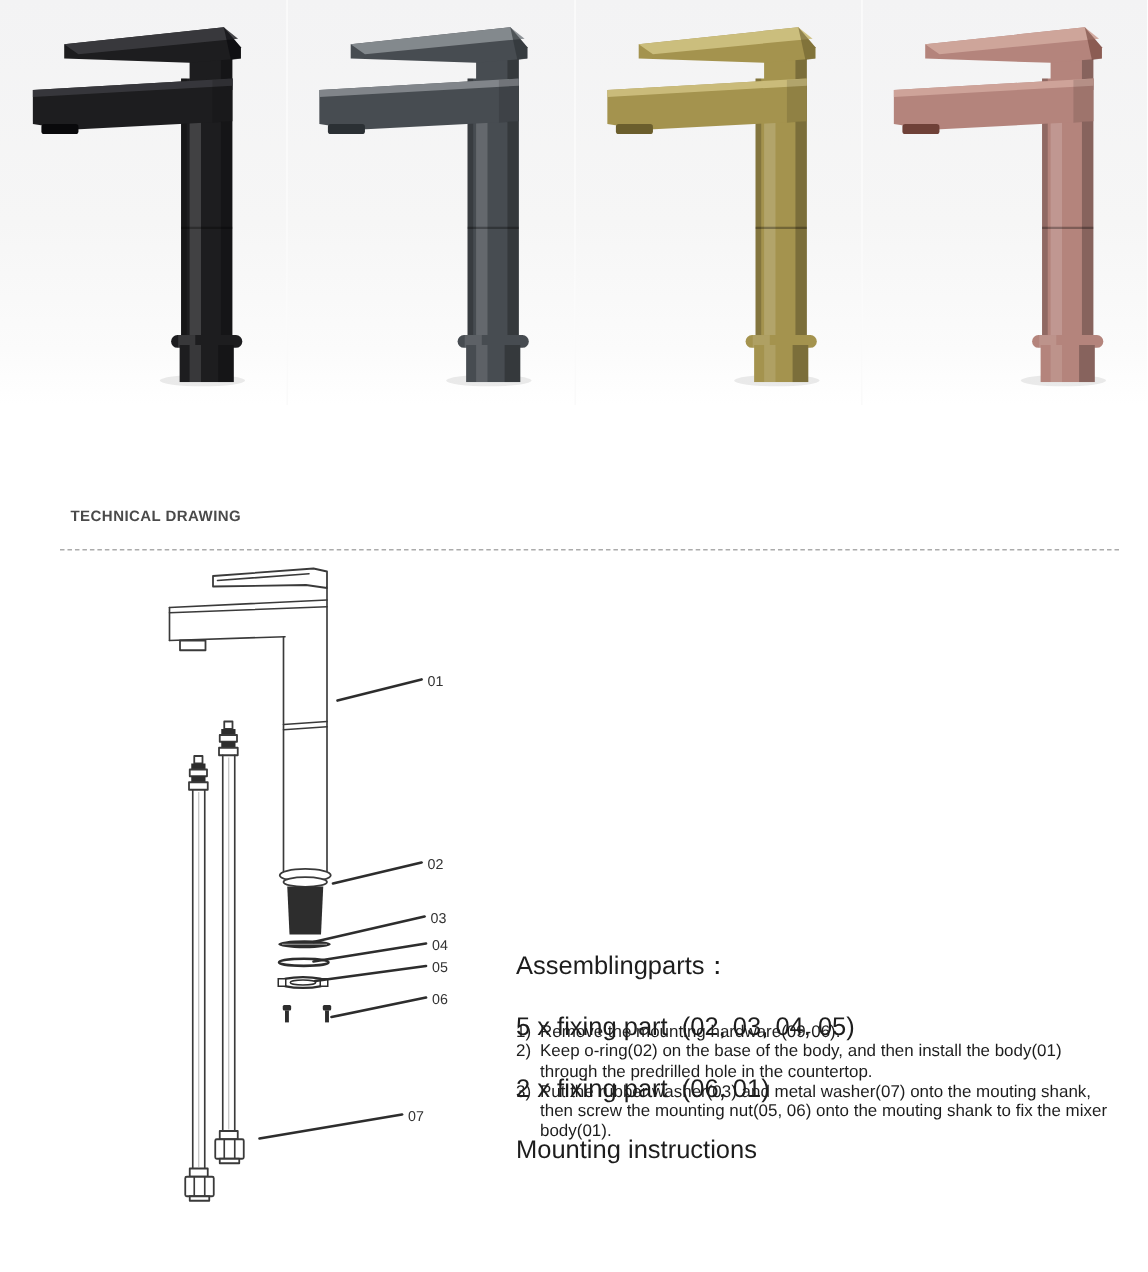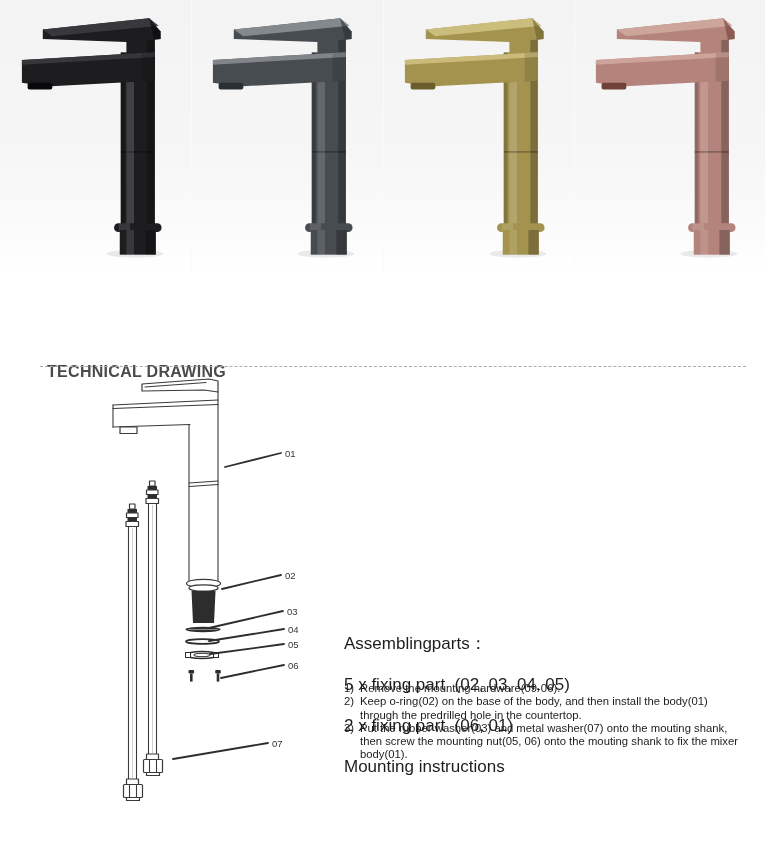--- a/index.html
+++ b/index.html
@@ -24,25 +24,24 @@
     display: flex;
     justify-content: center;
     background: linear-gradient(180deg, #f3f3f4 0%, #f6f6f6 55%, #fbfbfb 86%, #ffffff 100%);
   }
   .product-tile + .product-tile { border-left: 1px solid #fafafa; }
   .faucet-svg { width: 152px; height: 250px; margin-top: 10px; }
   
   .section-heading {
     position: absolute;
     left: 47px; top: 339px;
-    font-size: 16px;
+    font-size: 10px;
     font-weight: 700;
     letter-spacing: 0.3px;
     color: #4a4a4a;
-    margin-top: 24px;
   }
   .heading-divider {
     position: absolute;
     left: 40px; top: 366px;
     width: 706px; height: 0;
     border-top: 1.5px dashed #ababab;
   }
   .drawing-svg {
     position: absolute;
     left: 85px; top: 378px;

